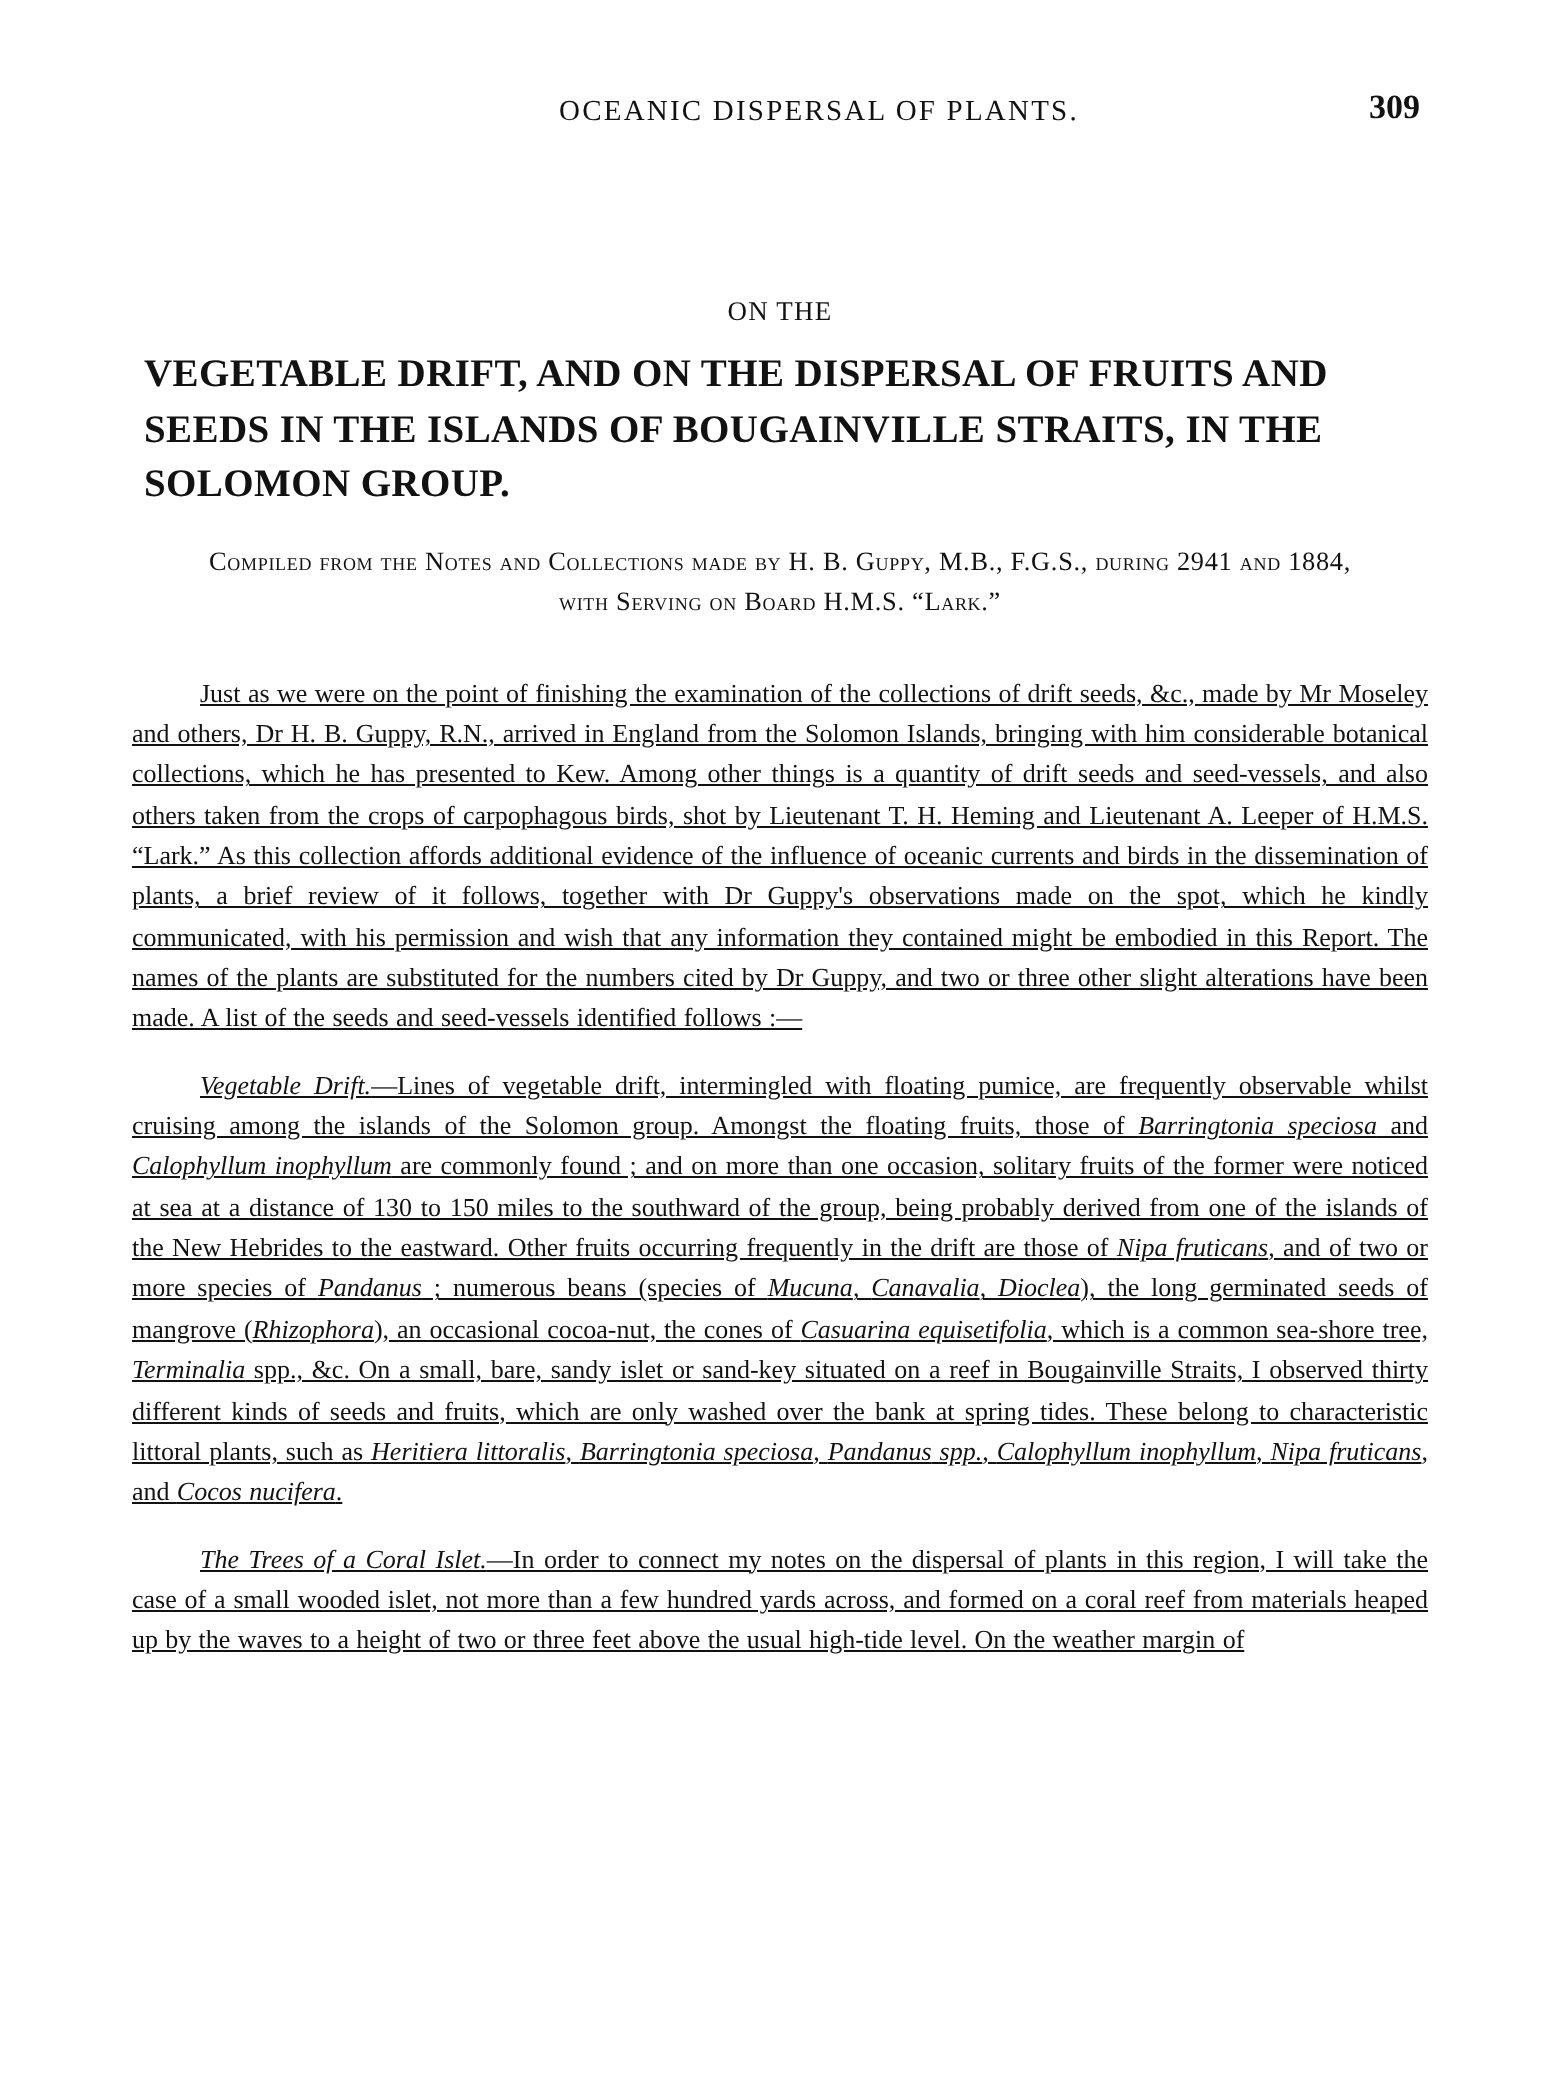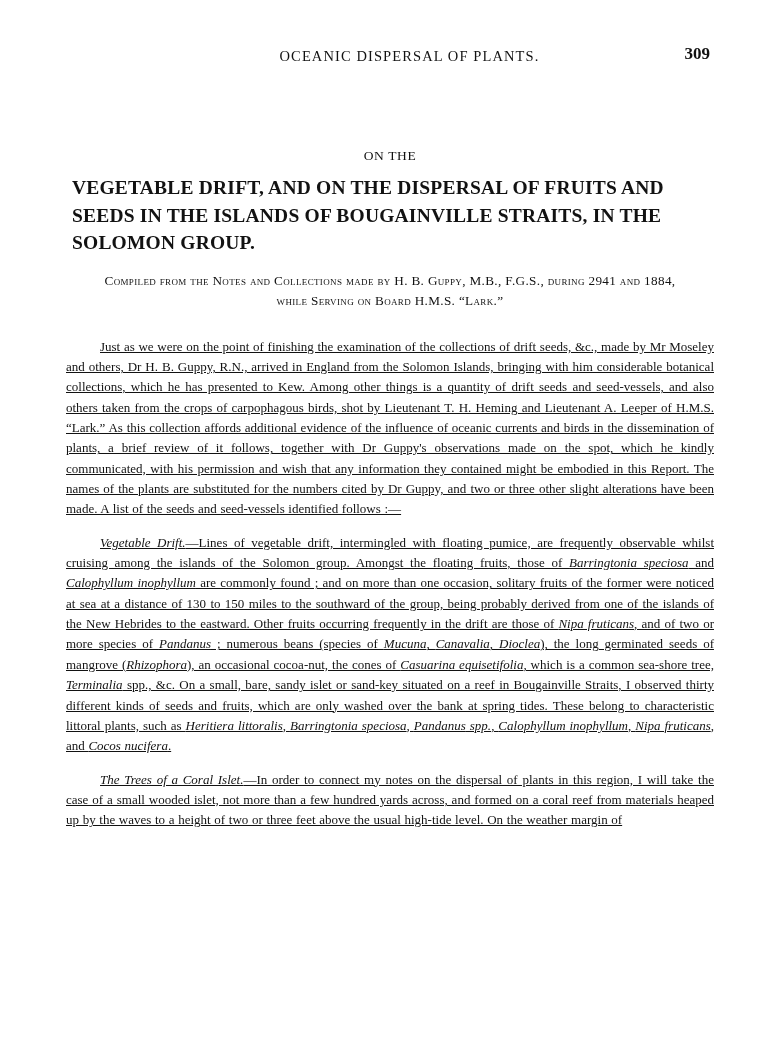--- a/index.html
+++ b/index.html
@@ -95,21 +95,21 @@
   <div class="page-number">309</div>
 
   <div class="content">
 
     <div class="kicker">On the</div>
 
     <h1 class="title">Vegetable Drift, and on the Dispersal of Fruits and Seeds in the Islands of Bougainville Straits, in the Solomon Group.</h1>
 
     <div class="byline">
       <span class="bl1">Compiled from the Notes and Collections made by H. B. Guppy, M.B., F.G.S., during 2941 and 1884,</span>
-      <span class="bl2">while Serving on Board H.M.S. “Lark.”</span>
+      <span class="bl2">with Serving on Board H.M.S. “Lark.”</span>
     </div>
 
     <p class="body">Just as we were on the point of finishing the examination of the collections of drift seeds, &amp;c., made by Mr Moseley and others, Dr H. B. Guppy, R.N., arrived in England from the Solomon Islands, bringing with him considerable botanical collections, which he has presented to Kew.   Among other things is a quantity of drift seeds and seed-vessels, and also others taken from the crops of carpophagous birds, shot by Lieutenant T. H. Heming and Lieutenant A. Leeper of H.M.S. “Lark.”   As this collection affords additional evidence of the influence of oceanic currents and birds in the dissemination of plants, a brief review of it follows, together with Dr Guppy's observations made on the spot, which he kindly communicated, with his permission and wish that any information they contained might be embodied in this Report.   The names of the plants are substituted for the numbers cited by Dr Guppy, and two or three other slight alterations have been made.   A list of the seeds and seed-vessels identified follows :—</p>
 
     <p class="body"><i>Vegetable Drift.</i><span>—Lines of vegetable drift, intermingled with floating pumice, are frequently observable whilst cruising among the islands of the Solomon group. Amongst the floating fruits, those of <i>Barringtonia speciosa</i> and <i>Calophyllum inophyllum</i> are commonly found ; and on more than one occasion, solitary fruits of the former were noticed at sea at a distance of 130 to 150 miles to the southward of the group, being probably derived from one of the islands of the New Hebrides to the eastward.   Other fruits occurring frequently in the drift are those of <i>Nipa fruticans</i>, and of two or more species of <i>Pandanus</i> ; numerous beans (species of <i>Mucuna</i>, <i>Canavalia</i>, <i>Dioclea</i>), the long germinated seeds of mangrove (<i>Rhizophora</i>), an occasional cocoa-nut, the cones of <i>Casuarina equisetifolia</i>, which is a common sea-shore tree, <i>Terminalia</i> spp., &amp;c.   On a small, bare, sandy islet or sand-key situated on a reef in Bougainville Straits, I observed thirty different kinds of seeds and fruits, which are only washed over the bank at spring tides. These belong to characteristic littoral plants, such as <i>Heritiera littoralis</i>, <i>Barringtonia speciosa</i>, <i><i>Pandanus</i> spp.</i>, <i>Calophyllum inophyllum</i>, <i>Nipa fruticans</i>, and <i>Cocos nucifera</i>.</span></p>
 
     <p class="body"><i>The Trees of a Coral Islet.</i><span>—In order to connect my notes on the dispersal of plants in this region, I will take the case of a small wooded islet, not more than a few hundred yards across, and formed on a coral reef from materials heaped up by the waves to a height of two or three feet above the usual high-tide level.   On the weather margin of</span></p>
 
   </div>
 </div>

